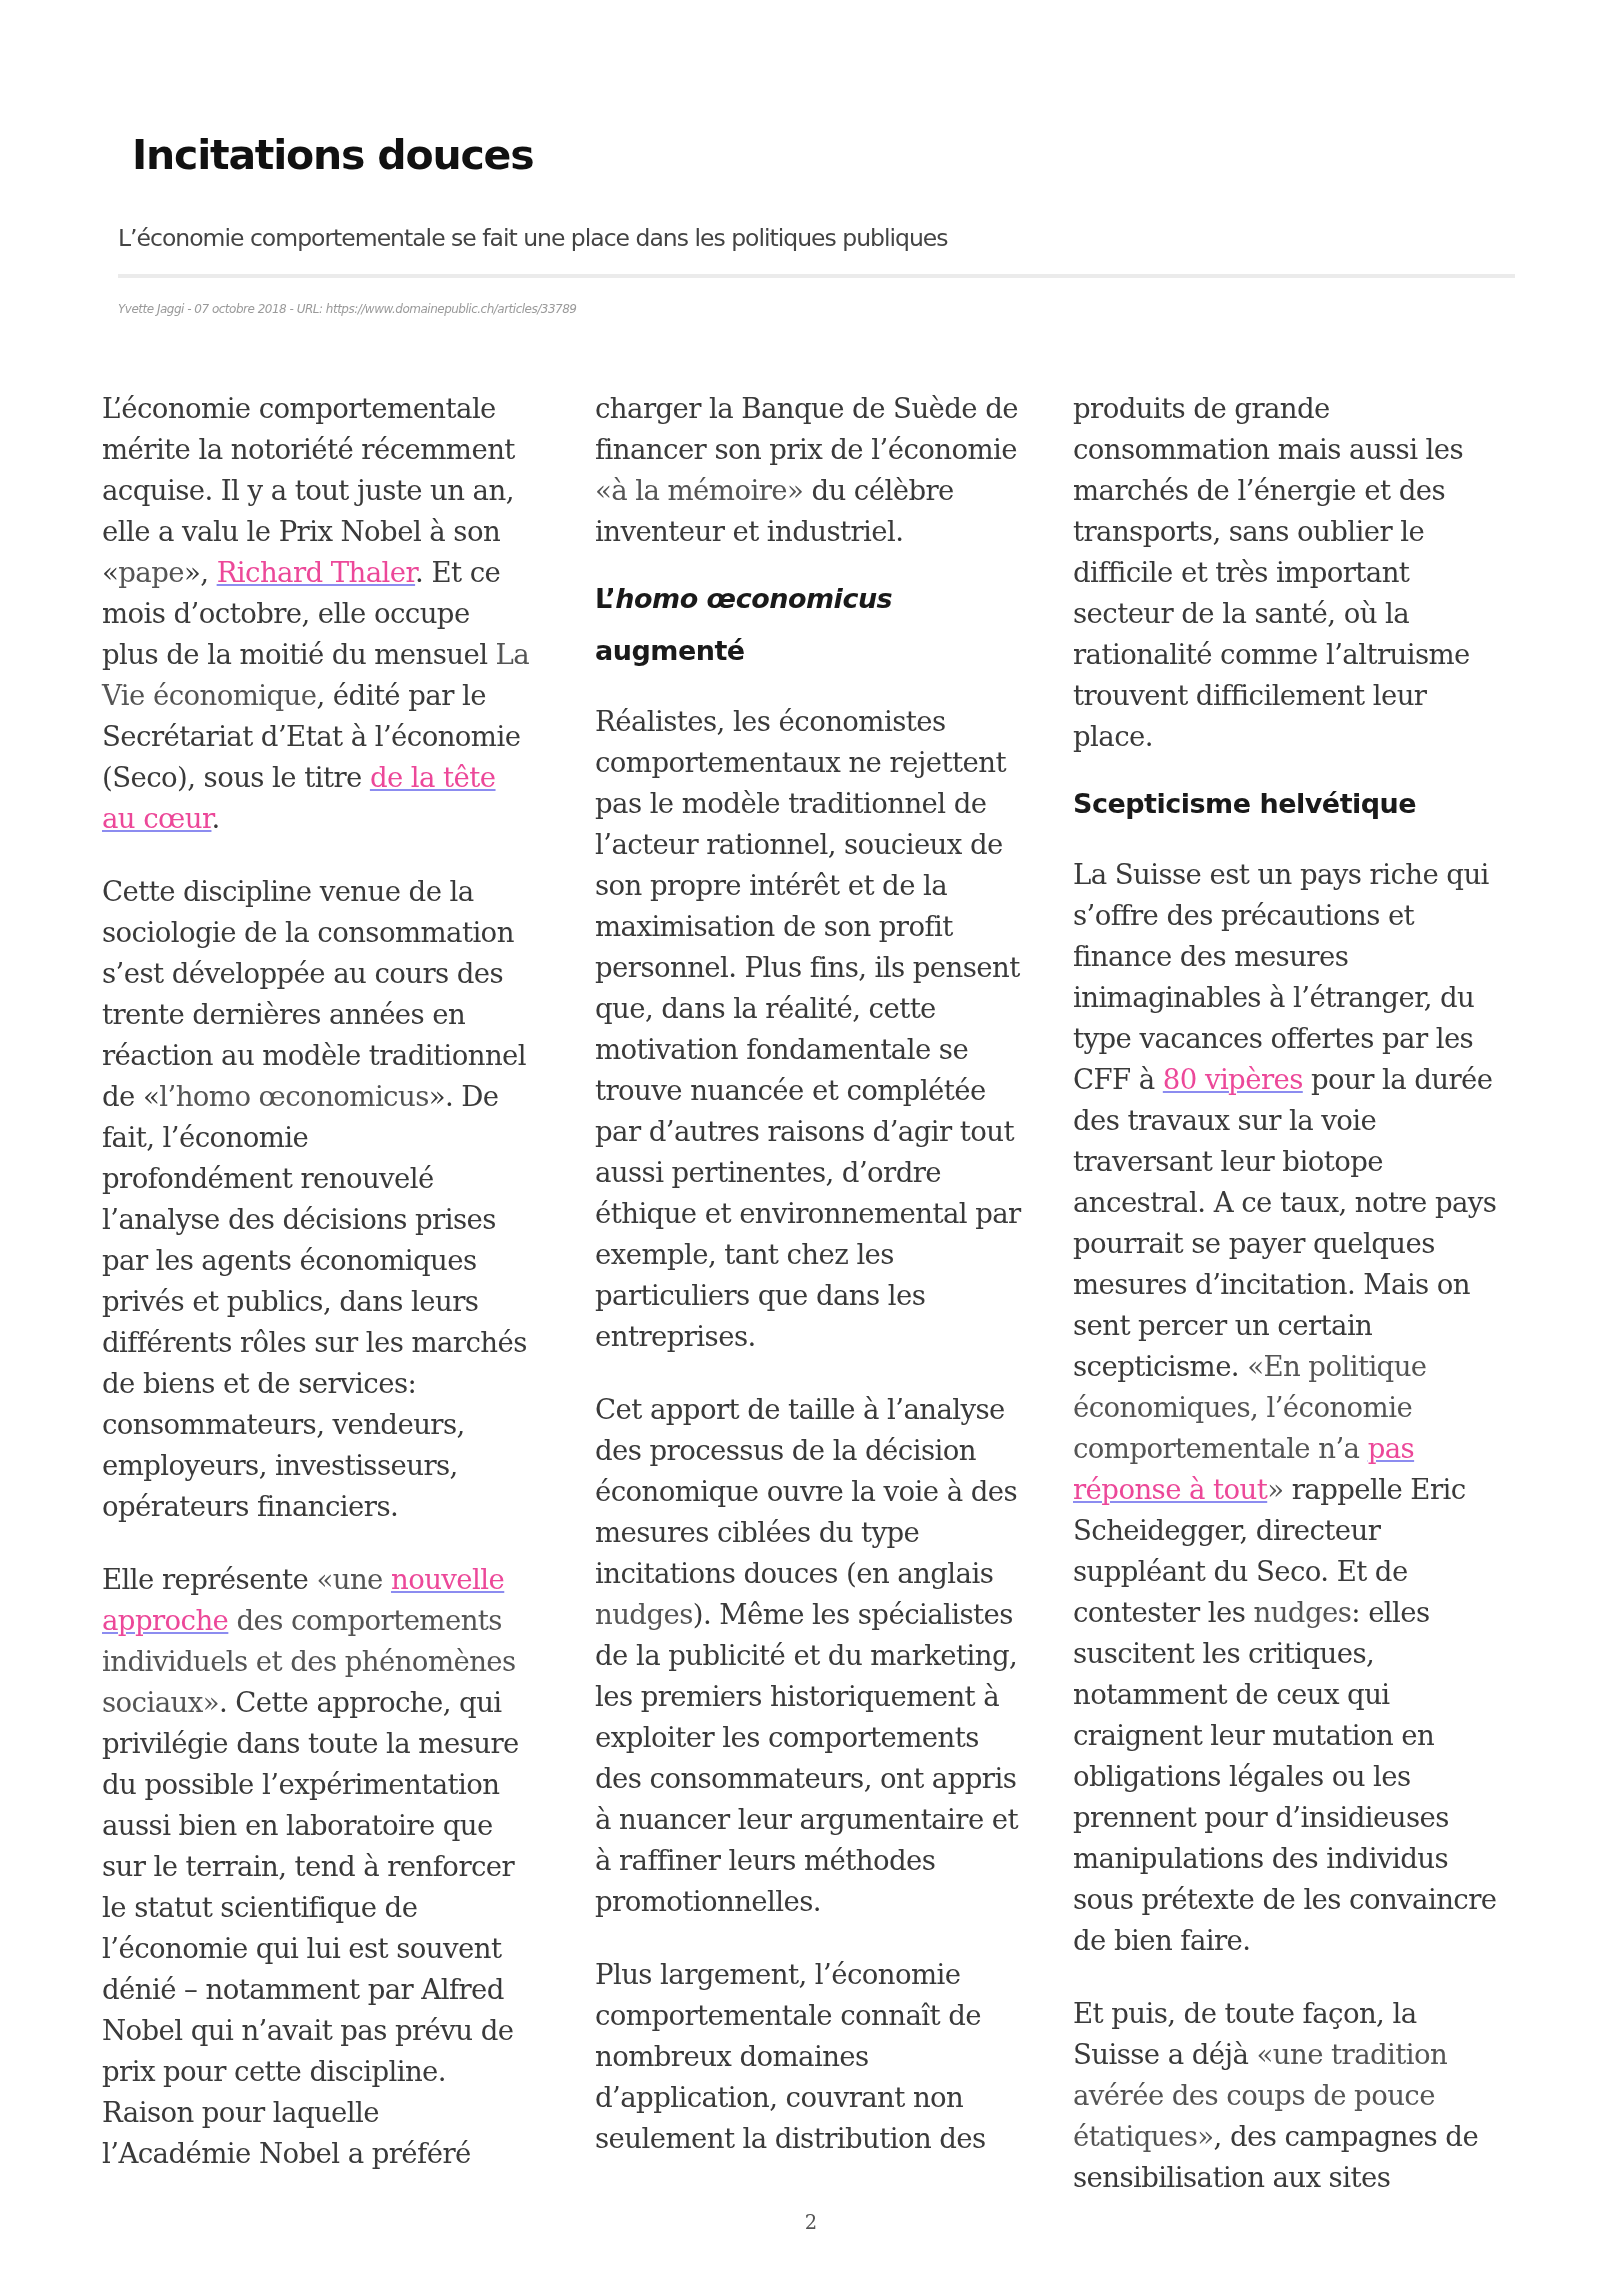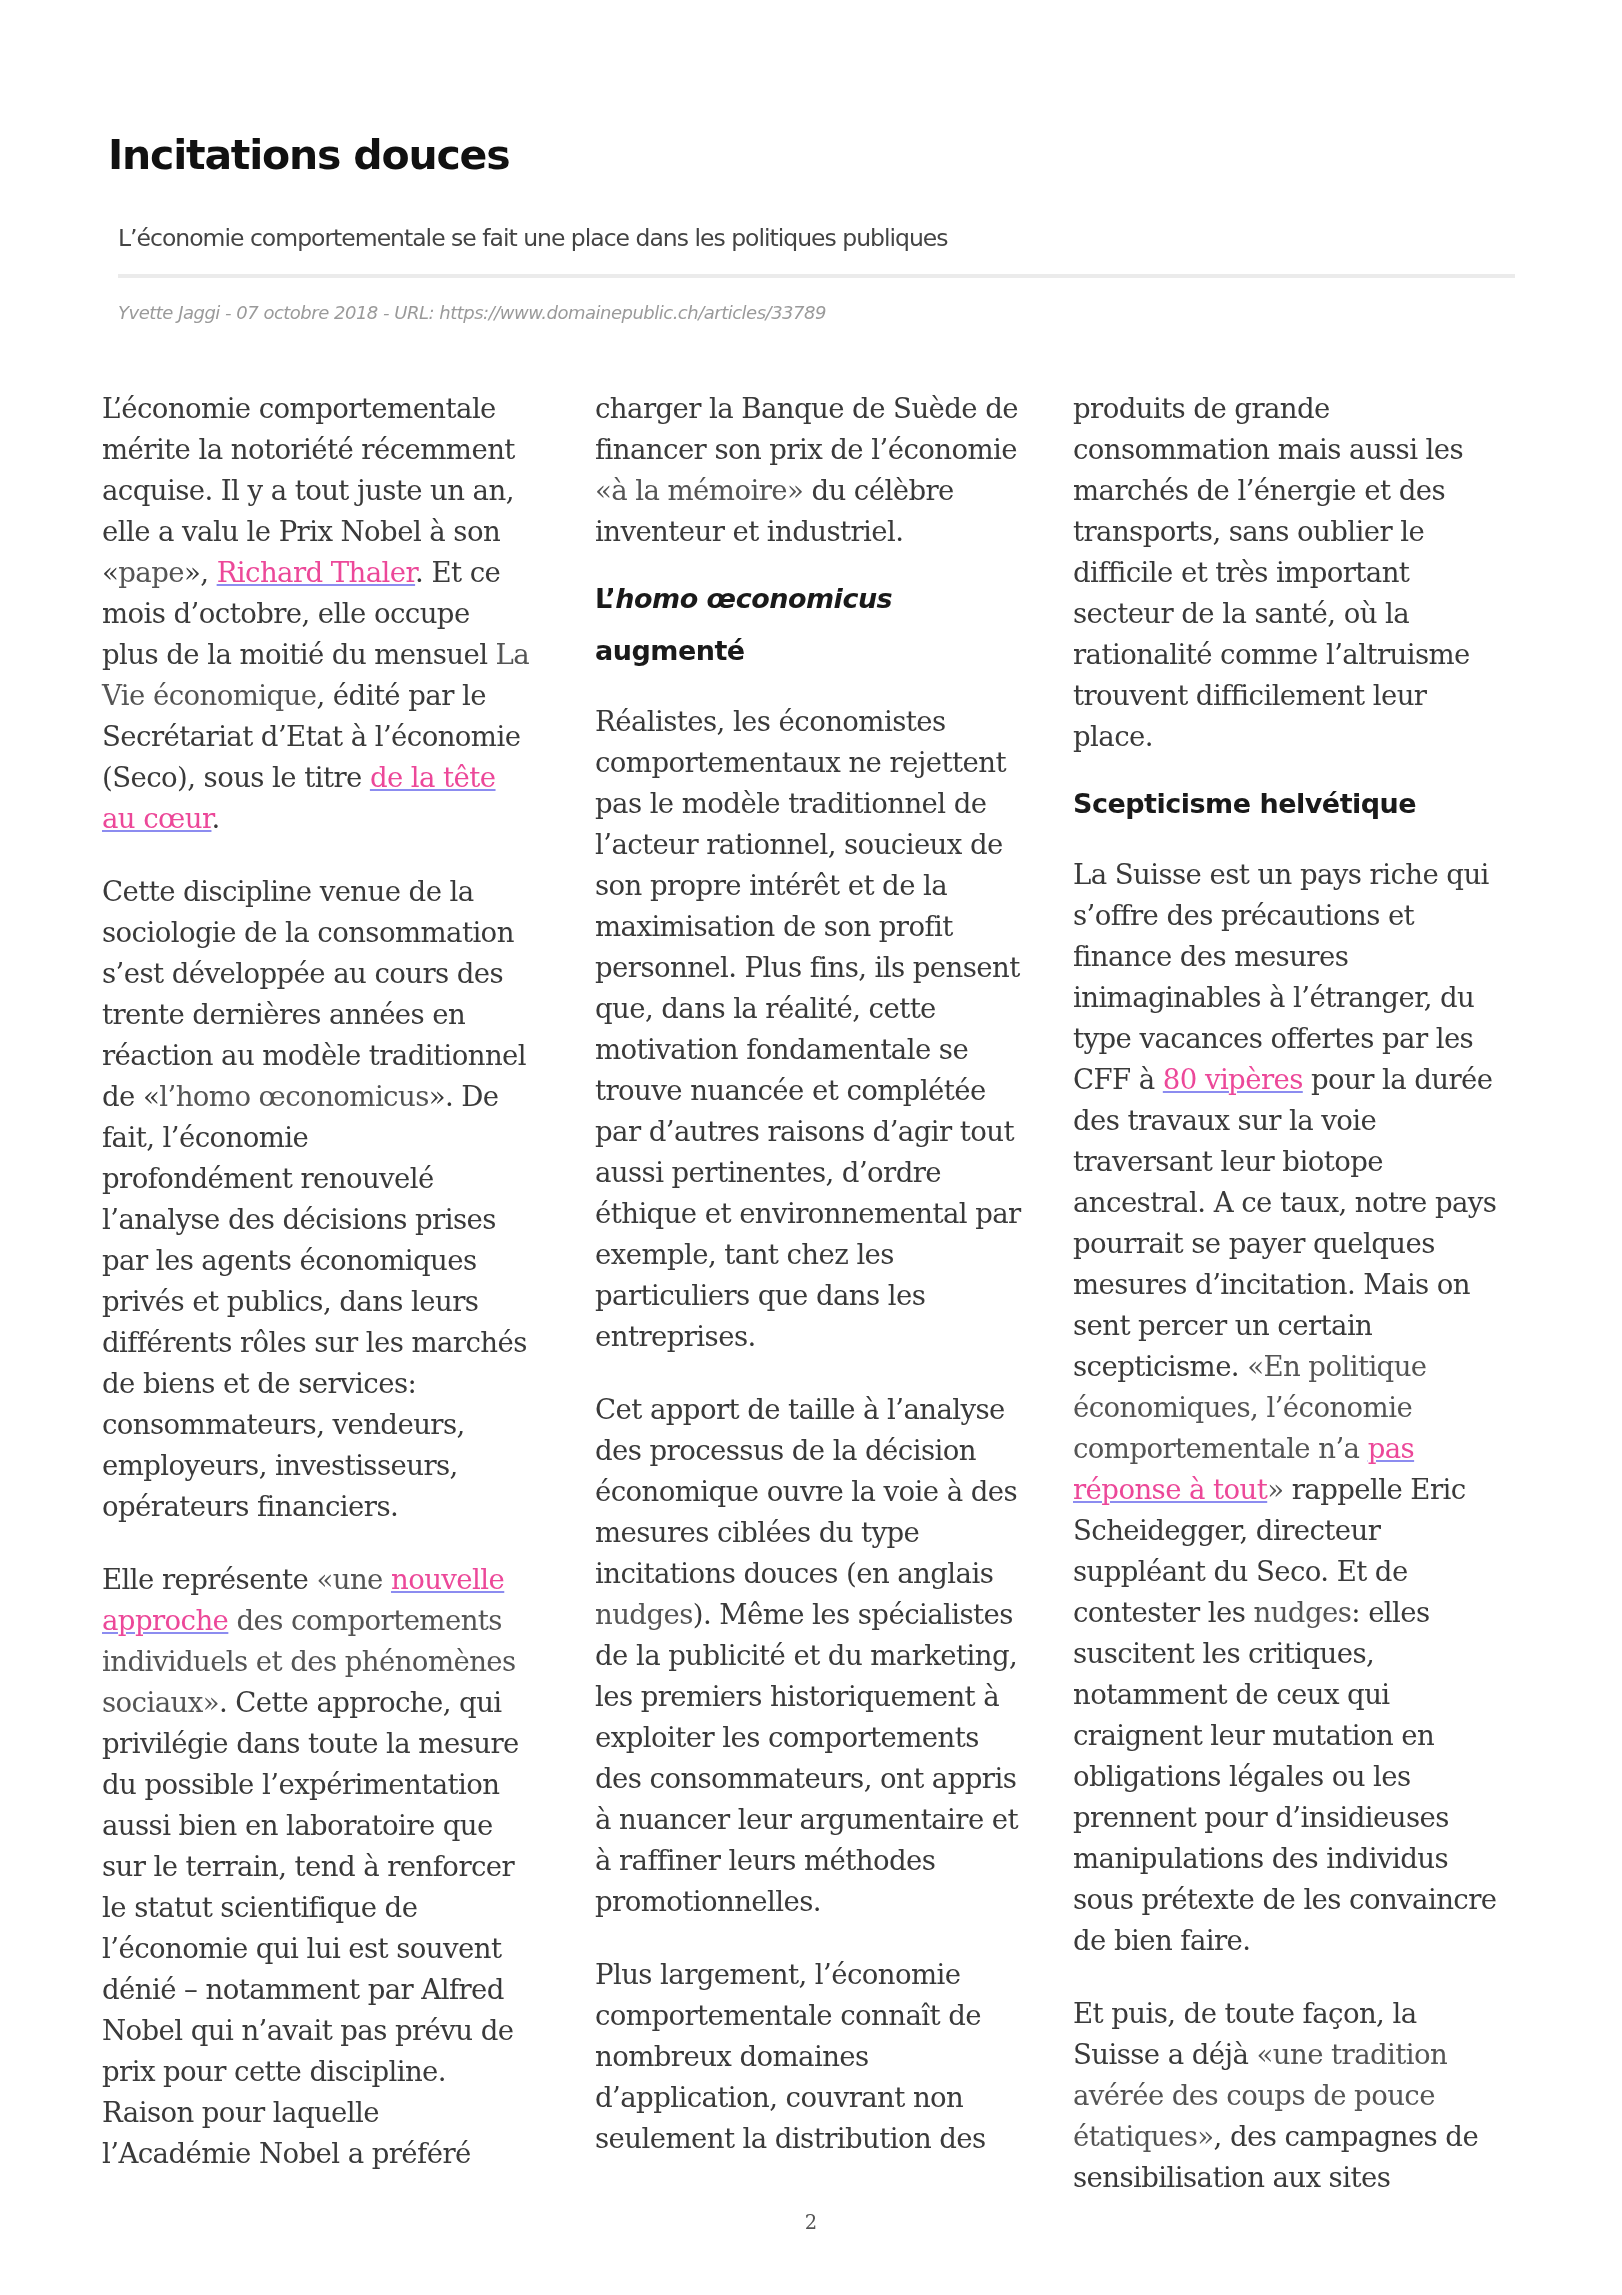--- a/index.html
+++ b/index.html
@@ -1,34 +1,34 @@
 <!DOCTYPE html>
 <html style="font-size:13px"><head>
 <meta charset="utf-8">
 <style>
   html, body { margin: 0; padding: 0; background: #ffffff; }
   body { width: 1622px; height: 2295px; position: relative; overflow: hidden; }
   .title {
-    position: absolute; left: 108px; top: 131px;
+    position: absolute; left: 132px; top: 131px;
     font-family: "DejaVu Sans", sans-serif; font-weight: bold;
     font-size: 41px; color: #111; letter-spacing: -1.2px; margin: 0;
   }
   .subtitle {
     position: absolute; left: 118px; top: 224px;
     font-family: "DejaVu Sans", sans-serif; font-size: 23.5px; color: #444;
     letter-spacing: -1px; margin: 0;
   }
   .divider {
     position: absolute; left: 118px; top: 274px; width: 1397px; height: 4px;
     background: #ebebeb;
   }
   .meta {
     position: absolute; left: 118px; top: 302px;
     font-family: "DejaVu Sans", sans-serif; font-style: italic;
-    font-size: 18px; color: #9a9a9a; letter-spacing: -0.5px;
+    font-size: 12px; color: #9a9a9a; letter-spacing: -0.5px;
   }
   .col {
     position: absolute; top: 388px; width: 454px;
     font-family: "DejaVu Serif", serif; font-size: 27.6px; color: #3a3a3a;
   }
   .col1 { left: 102px; }
   .col2 { left: 595px; }
   .col3 { left: 1073px; }
   .line { height: 41px; line-height: 41px; white-space: nowrap; letter-spacing: -0.6px; }
   .gap { height: 32px; }

